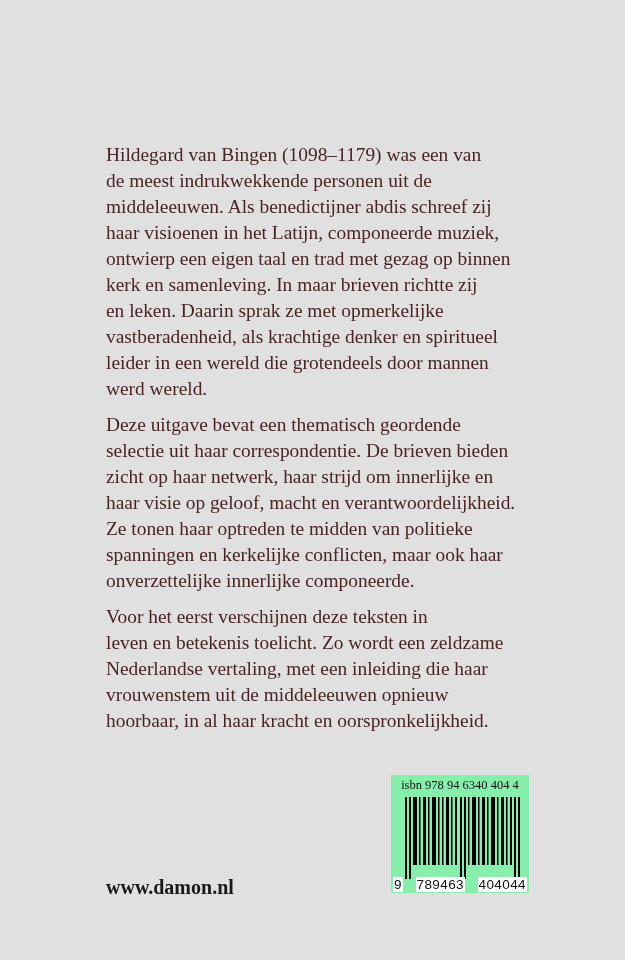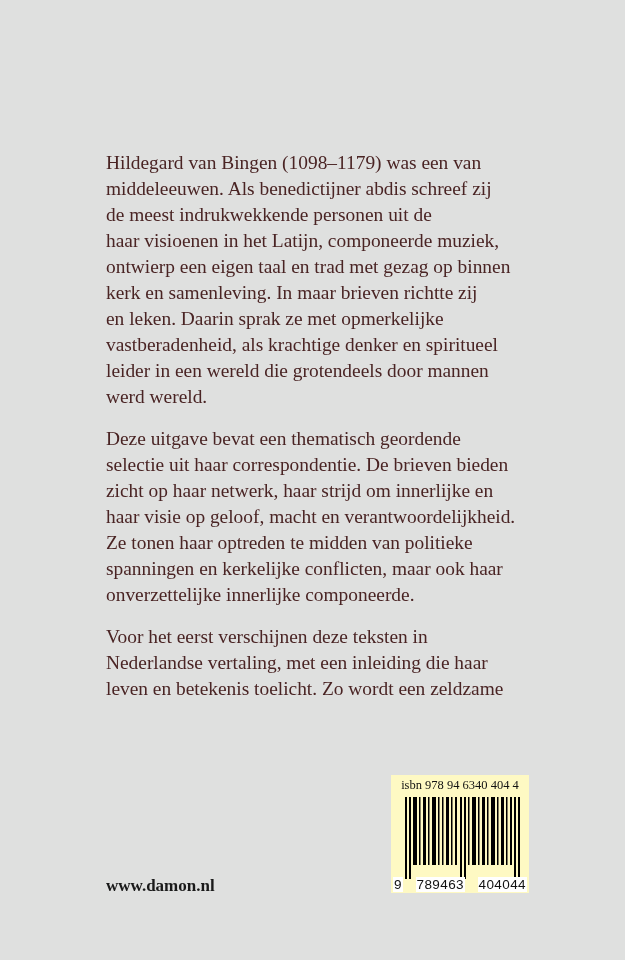--- a/index.html
+++ b/index.html
@@ -8,29 +8,29 @@
       background: #dfe0df;
       position: relative; overflow: hidden;
       font-family: "Liberation Serif", "DejaVu Serif", serif;
     }
     .blurb {
       position: absolute; left: 106px; top: 134px; width: 470px;
       color: #4a2424;
       font-size: 19.4px;
       line-height: 26px;
     }
-    .para { margin: 16px 0 10px 0; }
+    .para { margin: 8px 0 10px 0; }
     .line { display: block; white-space: nowrap; }
     .url {
       position: absolute; left: 106px; top: 876px;
-      font-weight: bold; font-size: 17px; color: #1a1a1a;
+      font-weight: bold; font-size: 20px; color: #1a1a1a;
     }
     .barcode-box {
       position: absolute; left: 391px; top: 775px;
-      width: 138px; height: 118px; background: #fef9c3;
+      width: 138px; height: 118px; background: #86efac;
     }
     .isbn-text {
       position: absolute; left: 0; right: 0; top: 3px;
       text-align: center; font-size: 12.5px; color: #111;
     }
     .bars {
       position: absolute; left: 8px; top: 22px; width: 126px; height: 82px;
     }
     .bar-digits {
       position: absolute; left: 2px; right: 2px; bottom: 1px;
@@ -39,43 +39,45 @@
       display: flex; justify-content: space-between;
     }
     .bar-digits span { background: #fff; padding: 0 1px; }
   </style>
 </head>
 <body>
 
 <div class="blurb">
   <p class="para">
     <span class="line">Hildegard van Bingen (1098–1179) was een van</span>
+    <span class="line">de meest indrukwekkende personen uit de</span>
     <span class="line">middeleeuwen. Als benedictijner abdis schreef zij</span>
-    <span class="line">de meest indrukwekkende personen uit de</span>
     <span class="line">haar visioenen in het Latijn, componeerde muziek,</span>
     <span class="line">ontwierp een eigen taal en trad met gezag op binnen</span>
     <span class="line">kerk en samenleving. In maar brieven richtte zij</span>
     <span class="line">en leken. Daarin sprak ze met opmerkelijke</span>
     <span class="line">vastberadenheid, als krachtige denker en spiritueel</span>
     <span class="line">leider in een wereld die grotendeels door mannen</span>
     <span class="line">werd wereld.</span>
   </p>
   <p class="para">
     <span class="line">Deze uitgave bevat een thematisch geordende</span>
     <span class="line">selectie uit haar correspondentie. De brieven bieden</span>
     <span class="line">zicht op haar netwerk, haar strijd om innerlijke en</span>
     <span class="line">haar visie op geloof, macht en verantwoordelijkheid.</span>
     <span class="line">Ze tonen haar optreden te midden van politieke</span>
     <span class="line">spanningen en kerkelijke conflicten, maar ook haar</span>
     <span class="line">onverzettelijke innerlijke componeerde.</span>
   </p>
   <p class="para">
     <span class="line">Voor het eerst verschijnen deze teksten in</span>
+    <span class="line">leven en betekenis toelicht. Zo wordt een zeldzame</span>
     <span class="line">Nederlandse vertaling, met een inleiding die haar</span>
-    <span class="line">leven en betekenis toelicht. Zo wordt een zeldzame</span>
+    <span class="line">vrouwenstem uit de middeleeuwen opnieuw</span>
+    <span class="line">hoorbaar, in al haar kracht en oorspronkelijkheid.</span>
   </p>
 </div>
 
 <div class="url">www.damon.nl</div>
 
 <div class="barcode-box">
   <div class="isbn-text">isbn 978 94 6340 404 4</div>
   <svg class="bars" viewBox="0 0 126 82" preserveAspectRatio="none">
     <g fill="#000">
       <rect x="6" y="0" width="2" height="82"></rect>

